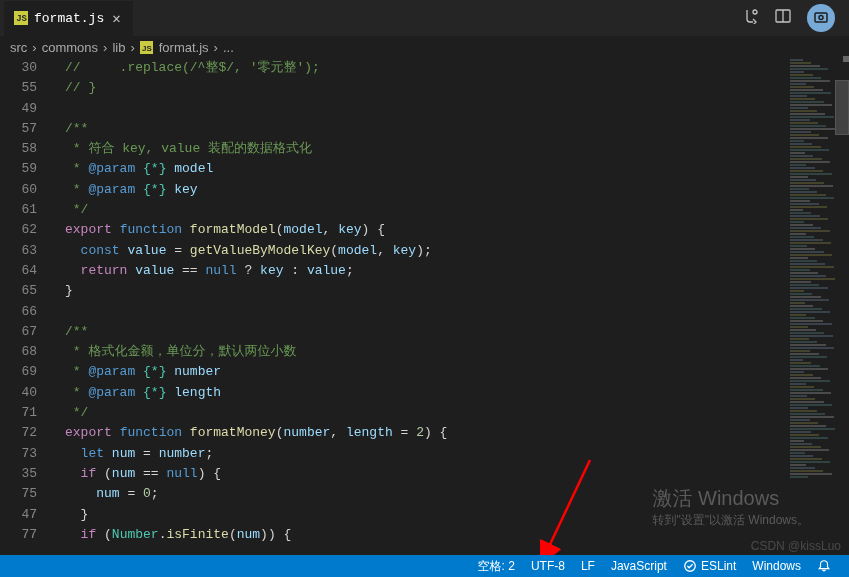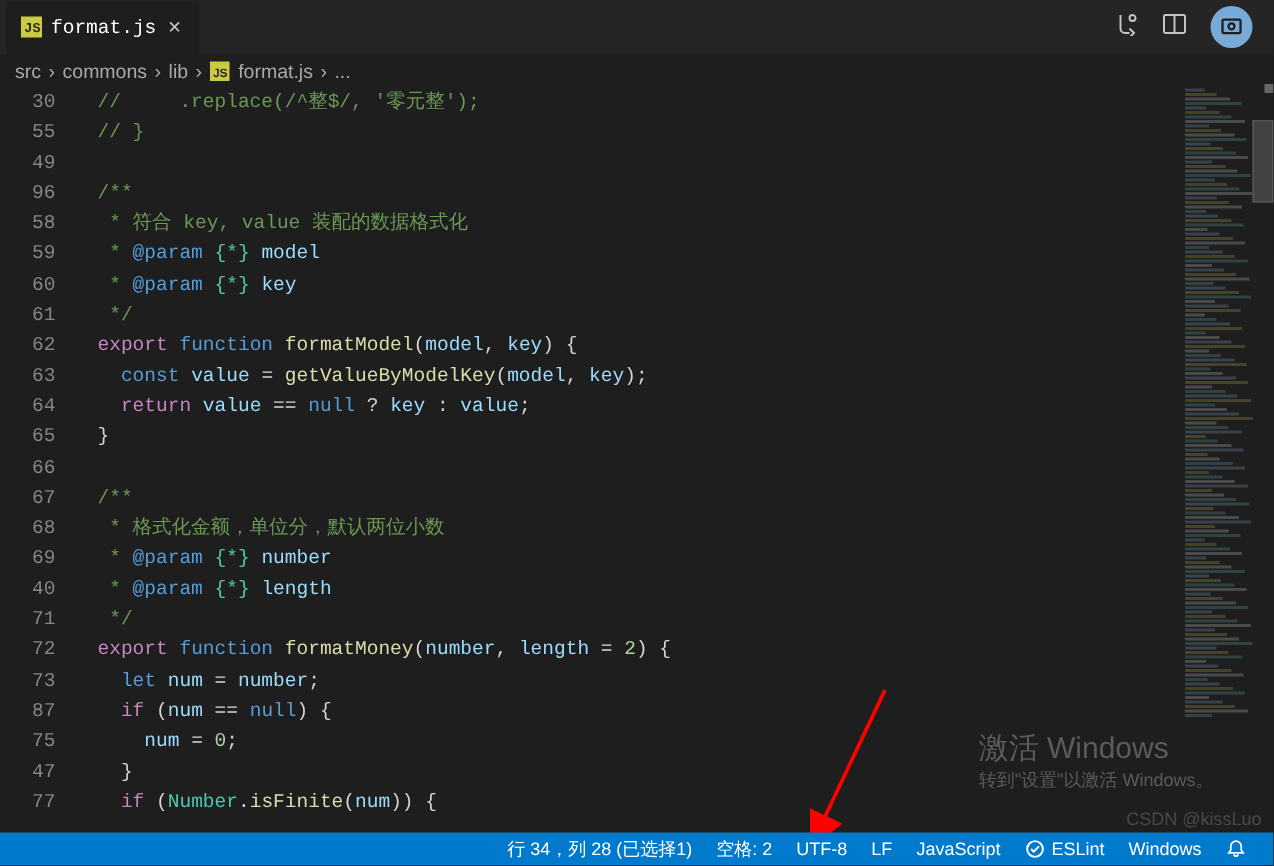--- a/index.html
+++ b/index.html
@@ -160,38 +160,38 @@
   <span>format.js</span>
     <span class="sep">›</span>
   <span>...</span>
 </div>
 
 <div class="editor">
   <div class="gutter" id="gutter">
       <div>30</div>
       <div>55</div>
       <div>49</div>
-      <div>96</div>
+      <div>57</div>
       <div>58</div>
       <div>59</div>
       <div>60</div>
       <div>61</div>
       <div>62</div>
       <div>63</div>
       <div>64</div>
       <div>65</div>
       <div>66</div>
       <div>67</div>
       <div>68</div>
       <div>69</div>
       <div>40</div>
       <div>71</div>
       <div>72</div>
       <div>73</div>
-      <div>87</div>
+      <div>35</div>
       <div>75</div>
       <div>47</div>
       <div>77</div>
     </div>
   <div class="code" id="code"><div><span class="c-comment">//     .replace(/^整$/, '零元整');</span></div><div><span class="c-comment">// }</span></div><div>&nbsp;</div><div><span class="c-comment">/**</span></div><div><span class="c-comment"> * 符合 key, value 装配的数据格式化</span></div><div><span class="c-comment"> * </span><span class="c-jsdoc">@param</span><span class="c-comment"> </span><span class="c-type">{*}</span><span class="c-comment"> </span><span class="c-var">model</span></div><div><span class="c-comment"> * </span><span class="c-jsdoc">@param</span><span class="c-comment"> </span><span class="c-type">{*}</span><span class="c-comment"> </span><span class="c-var">key</span></div><div><span class="c-comment"> */</span></div><div><span class="c-ctrl">export</span><span class="c-punc"> </span><span class="c-key">function</span><span class="c-punc"> </span><span class="c-fn">formatModel</span><span class="c-punc">(</span><span class="c-var">model</span><span class="c-punc">, </span><span class="c-var">key</span><span class="c-punc">) {</span></div><div><span class="c-punc">  </span><span class="c-key">const</span><span class="c-punc"> </span><span class="c-var">value</span><span class="c-punc"> = </span><span class="c-fn">getValueByModelKey</span><span class="c-punc">(</span><span class="c-var">model</span><span class="c-punc">, </span><span class="c-var">key</span><span class="c-punc">);</span></div><div><span class="c-punc">  </span><span class="c-ctrl">return</span><span class="c-punc"> </span><span class="c-var">value</span><span class="c-punc"> == </span><span class="c-key">null</span><span class="c-punc"> ? </span><span class="c-var">key</span><span class="c-punc"> : </span><span class="c-var">value</span><span class="c-punc">;</span></div><div><span class="c-punc">}</span></div><div>&nbsp;</div><div><span class="c-comment">/**</span></div><div><span class="c-comment"> * 格式化金额，单位分，默认两位小数</span></div><div><span class="c-comment"> * </span><span class="c-jsdoc">@param</span><span class="c-comment"> </span><span class="c-type">{*}</span><span class="c-comment"> </span><span class="c-var">number</span></div><div><span class="c-comment"> * </span><span class="c-jsdoc">@param</span><span class="c-comment"> </span><span class="c-type">{*}</span><span class="c-comment"> </span><span class="c-var">length</span></div><div><span class="c-comment"> */</span></div><div><span class="c-ctrl">export</span><span class="c-punc"> </span><span class="c-key">function</span><span class="c-punc"> </span><span class="c-fn">formatMoney</span><span class="c-punc">(</span><span class="c-var">number</span><span class="c-punc">, </span><span class="c-var">length</span><span class="c-punc"> = </span><span class="c-num">2</span><span class="c-punc">) {</span></div><div><span class="c-punc">  </span><span class="c-key">let</span><span class="c-punc"> </span><span class="c-var">num</span><span class="c-punc"> = </span><span class="c-var">number</span><span class="c-punc">;</span></div><div><span class="c-punc">  </span><span class="c-ctrl">if</span><span class="c-punc"> (</span><span class="c-var">num</span><span class="c-punc"> == </span><span class="c-key">null</span><span class="c-punc">) {</span></div><div><span class="c-punc">    </span><span class="c-var">num</span><span class="c-punc"> = </span><span class="c-num">0</span><span class="c-punc">;</span></div><div><span class="c-punc">  }</span></div><div><span class="c-punc">  </span><span class="c-ctrl">if</span><span class="c-punc"> (</span><span class="c-type">Number</span><span class="c-punc">.</span><span class="c-fn">isFinite</span><span class="c-punc">(</span><span class="c-var">num</span><span class="c-punc">)) {</span></div></div>
   <div class="minimap">
     <div class="minimap-content" id="minimap">
         <div class="minimap-line c1" style="width: 20%;"></div>
         <div class="minimap-line c2" style="width: 33%;"></div>
         <div class="minimap-line c3" style="width: 46%;"></div>
@@ -347,21 +347,20 @@
 <svg class="arrow" width="60" height="110">
   <defs>
       <marker id="ah" markerWidth="10" markerHeight="10" refX="5" refY="5" orient="auto">
     <path d="M0,0 L10,5 L0,10 z" fill="#ff0000"></path>
   </marker>
     </defs>
   <line x1="50" y1="5" x2="5" y2="100" stroke="#ff0000" stroke-width="2.5" marker-end="url(#ah)"></line>
 </svg>
 
 <div class="statusbar">
-  <span class="item">行 34，列 28 (已选择1)</span>
   <span class="item">空格: 2</span>
   <span class="item">UTF-8</span>
   <span class="item">LF</span>
   <span class="item">JavaScript</span>
   <span class="item">
     <svg viewBox="0 0 16 16" fill="none" stroke="currentColor" stroke-width="1.5">
         <circle cx="8" cy="8" r="6"></circle>
         <path d="M5 8l2 2 4-4"></path>
       </svg>
     <span>ESLint</span>

